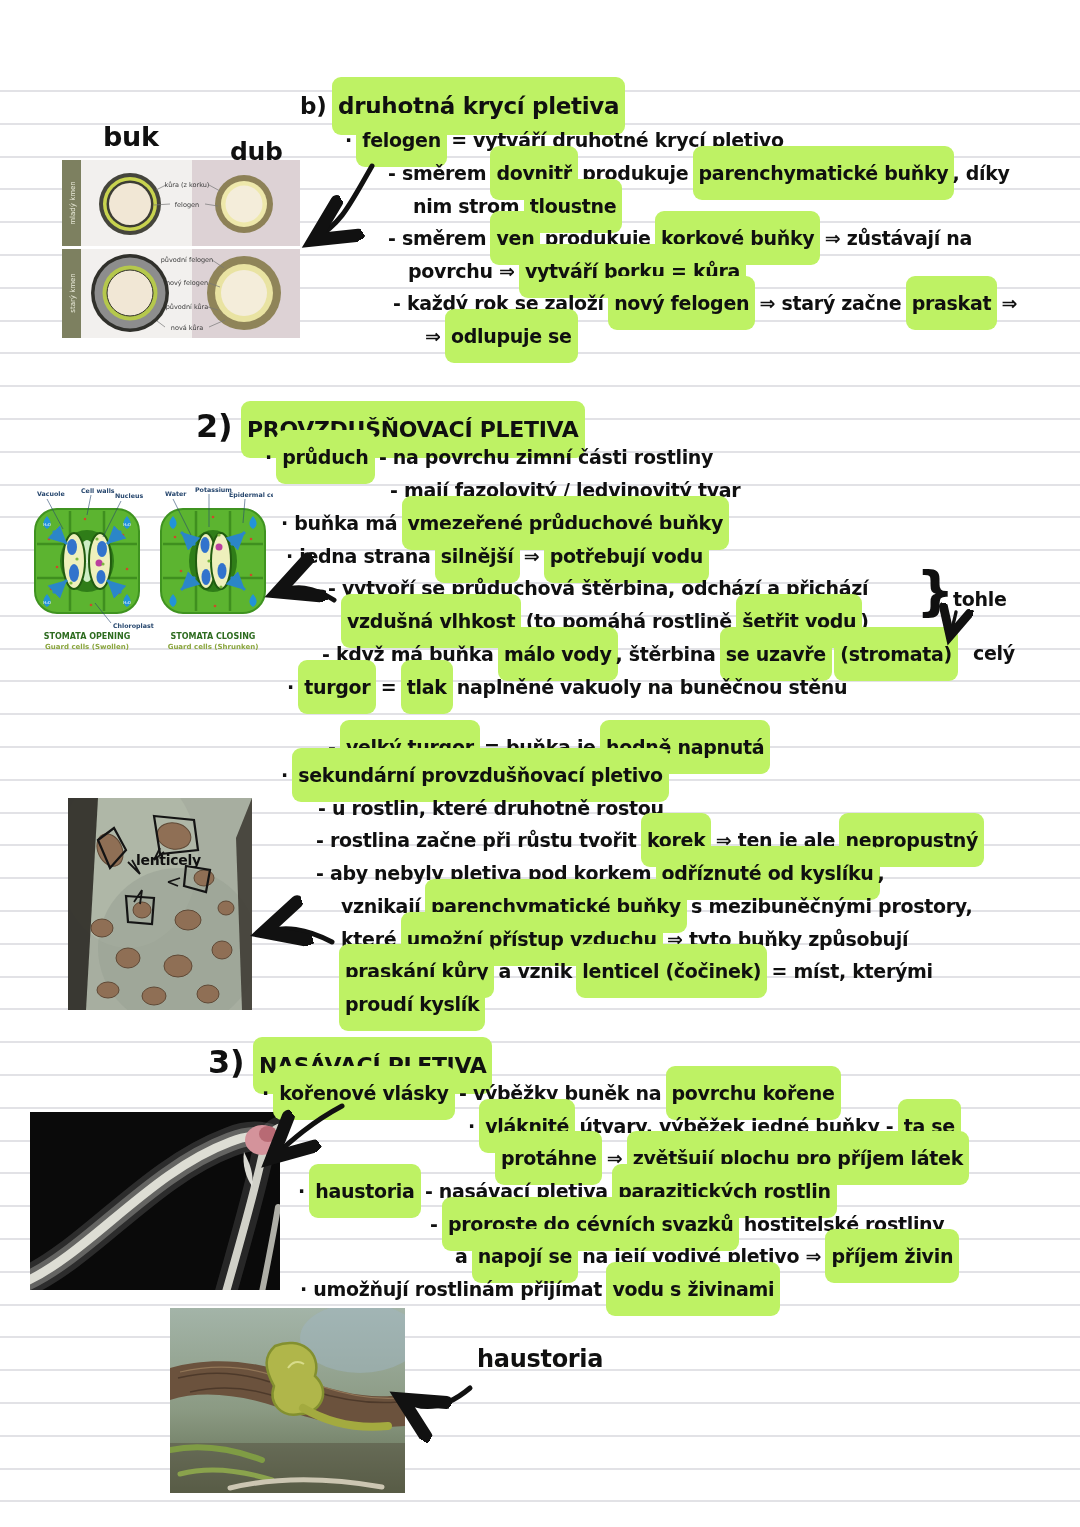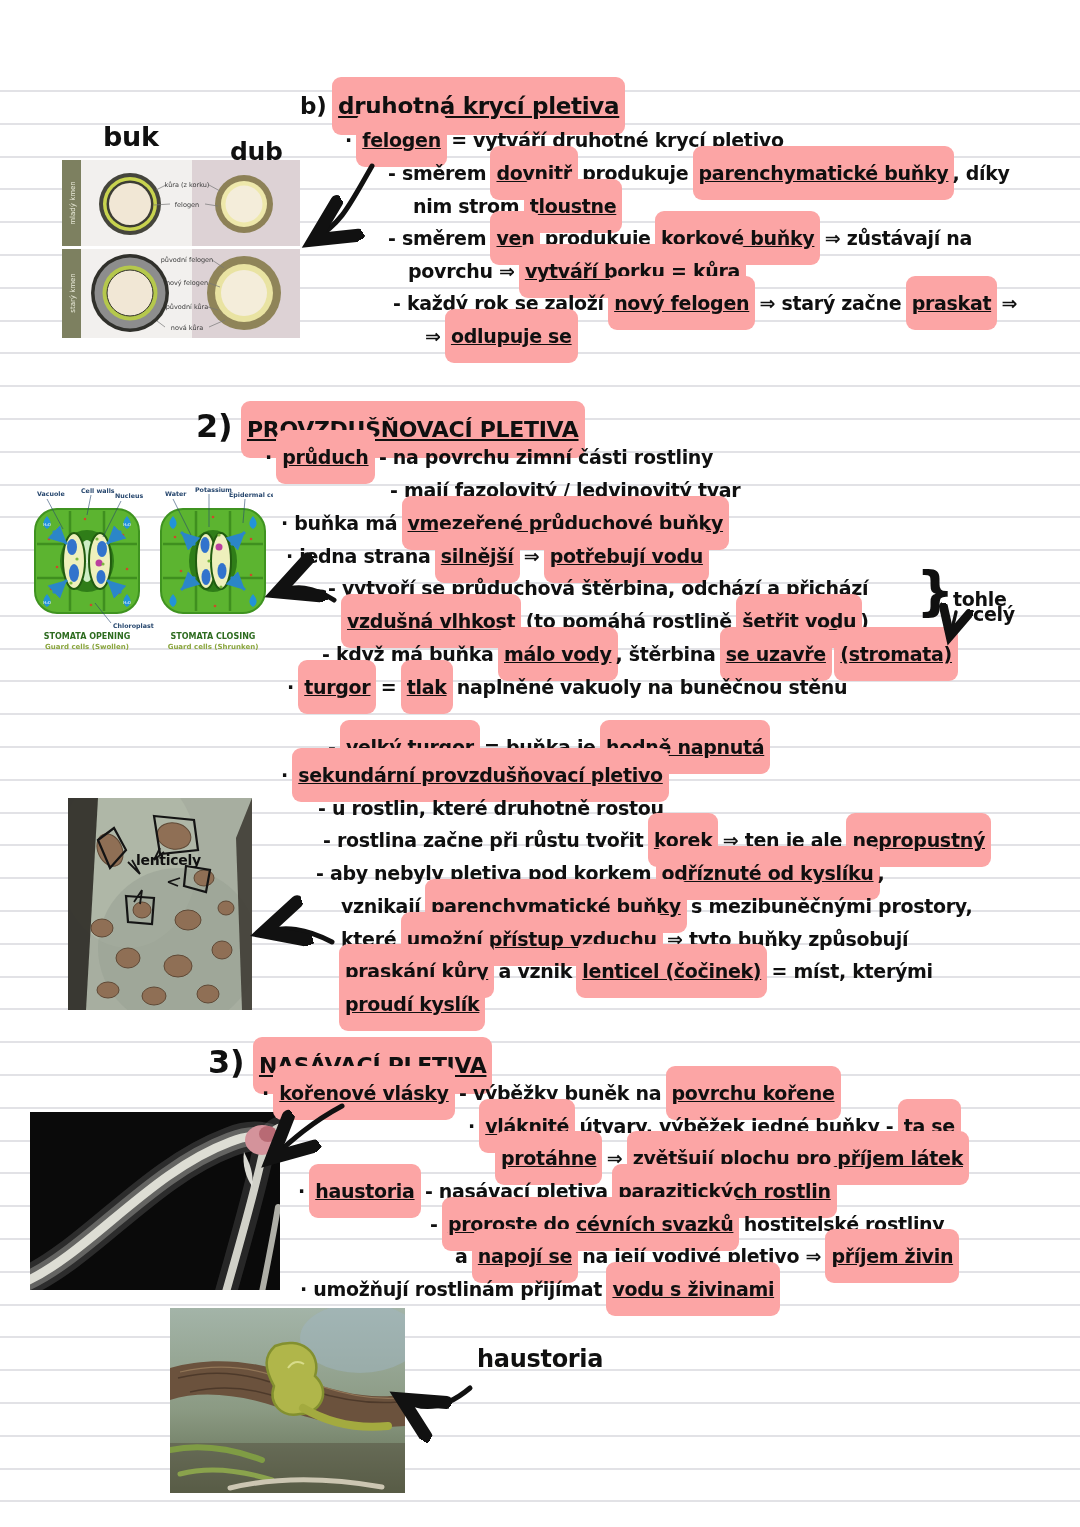--- a/index.html
+++ b/index.html
@@ -5,21 +5,21 @@
   html,body{margin:0;padding:0;background:#ffffff;}
   .page{position:relative;width:1080px;height:1527px;background:#ffffff;overflow:hidden;
         font-family:"DejaVu Sans",sans-serif;}
   .ruling{position:absolute;left:0;top:90px;width:1080px;height:1414px;z-index:1;
         background:repeating-linear-gradient(to bottom,#e2e2e6 0 2px,transparent 2px 32.8px);}
   .art{position:absolute;z-index:10;}
   .notes{position:absolute;inset:0;z-index:20;}
   .arrows{position:absolute;inset:0;z-index:30;pointer-events:none;}
   .note-line{position:absolute;white-space:nowrap;font-weight:bold;color:#101010;
         font-size:19px;line-height:1.15;letter-spacing:-0.3px;}
-  .note-line .hl{background:#fca5a5;border-radius:9px;padding:16px 6px;margin:0 -2px;text-decoration:underline;}
+  .note-line .hl{background:#bef264;border-radius:9px;padding:16px 6px;margin:0 -2px;}
   .note-line .seg-big{font-size:1.45em;}
   svg text{font-family:"DejaVu Sans",sans-serif;}
   .dlabel{font-size:6.5px;fill:#3c3c3c;}
   .slabel{font-size:6.3px;fill:#27476e;font-weight:bold;}
   .scap{font-size:8px;font-weight:bold;fill:#2d6b1f;}
   .ssub{font-size:7px;fill:#8aa53e;font-weight:bold;}
 </style>
 </head>
 <body>
 
@@ -309,24 +309,24 @@
       <div class="note-line" style="left: 390px; top: 480px;"><span>- mají fazolovitý / ledvinovitý tvar</span></div>
       <div class="note-line" style="left: 281px; top: 513px;"><span>· buňka má  </span><span class="hl">vmezeřené průduchové buňky</span></div>
       <div class="note-line" style="left: 286px; top: 546px;"><span>· jedna strana </span><span class="hl">silnější</span><span> ⇒ </span><span class="hl">potřebují vodu</span></div>
       <div class="note-line" style="left: 328px; top: 578px;"><span>- vytvoří se průduchová štěrbina, odchází a přichází</span></div>
       <div class="note-line" style="left: 343px; top: 611px;"><span class="hl">vzdušná vlhkost</span><span> (to pomáhá rostlině </span><span class="hl">šetřit vodu</span><span>)</span></div>
       <div class="note-line" style="left: 322px; top: 644px;"><span>- když má buňka </span><span class="hl">málo vody</span><span>, štěrbina </span><span class="hl">se uzavře</span><span> </span><span class="hl">(stromata)</span></div>
       <div class="note-line" style="left: 287px; top: 677px;"><span>· </span><span class="hl">turgor</span><span> = </span><span class="hl">tlak</span><span> naplněné vakuoly na buněčnou stěnu</span></div>
       <div class="note-line" style="left: 328px; top: 709px; margin-top: 28px;"><span>- </span><span class="hl">velký turgor</span><span> = buňka je </span><span class="hl">hodně napnutá</span></div>
       <div class="note-line" style="left: 916px; top: 561px; font-size: 54px;"><span>}</span></div>
       <div class="note-line" style="left: 953px; top: 589px;"><span>tohle</span></div>
-      <div class="note-line" style="left: 973px; top: 604px;"><span>celý</span></div>
+      <div class="note-line" style="left: 973px; top: 643px;"><span>celý</span></div>
       <div class="note-line" style="left: 281px; top: 765px;"><span>· </span><span class="hl">sekundární provzdušňovací pletivo</span></div>
       <div class="note-line" style="left: 318px; top: 798px;"><span>- u rostlin, které druhotně rostou</span></div>
-      <div class="note-line" style="left: 316px; top: 830px; margin-left: 7px;"><span>- rostlina začne při růstu tvořit </span><span class="hl">korek</span><span> ⇒ ten je ale </span><span class="hl">nepropustný</span></div>
+      <div class="note-line" style="left: 316px; top: 830px;"><span>- rostlina začne při růstu tvořit </span><span class="hl">korek</span><span> ⇒ ten je ale </span><span class="hl">nepropustný</span></div>
       <div class="note-line" style="left: 316px; top: 863px;"><span>- aby nebyly pletiva pod korkem </span><span class="hl">odříznuté od kyslíku</span><span>,</span></div>
       <div class="note-line" style="left: 341px; top: 896px;"><span>vznikají </span><span class="hl">parenchymatické buňky</span><span> s mezibuněčnými prostory,</span></div>
       <div class="note-line" style="left: 341px; top: 929px;"><span>které </span><span class="hl">umožní přístup vzduchu</span><span> ⇒ tyto buňky způsobují</span></div>
       <div class="note-line" style="left: 341px; top: 961px;"><span class="hl">praskání kůry</span><span> a vznik </span><span class="hl">lenticel (čočinek)</span><span> = míst, kterými</span></div>
       <div class="note-line" style="left: 341px; top: 994px;"><span class="hl">proudí kyslík</span></div>
       <div class="note-line" style="left: 136px; top: 852px; font-size: 14px;"><span>lenticely</span></div>
       <div class="note-line" style="left: 208px; top: 1044px; font-size: 22px;"><span class="seg-big">3) </span><span class="hl">NASÁVACÍ PLETIVA</span></div>
       <div class="note-line" style="left: 262px; top: 1083px;"><span>· </span><span class="hl">kořenové vlásky</span><span> - výběžky buněk na </span><span class="hl">povrchu kořene</span></div>
       <div class="note-line" style="left: 468px; top: 1116px;"><span>· </span><span class="hl">vláknité</span><span> útvary, výběžek jedné buňky - </span><span class="hl">ta se</span></div>
       <div class="note-line" style="left: 497px; top: 1148px;"><span class="hl">protáhne</span><span> ⇒ </span><span class="hl">zvětšují plochu pro příjem látek</span></div>

